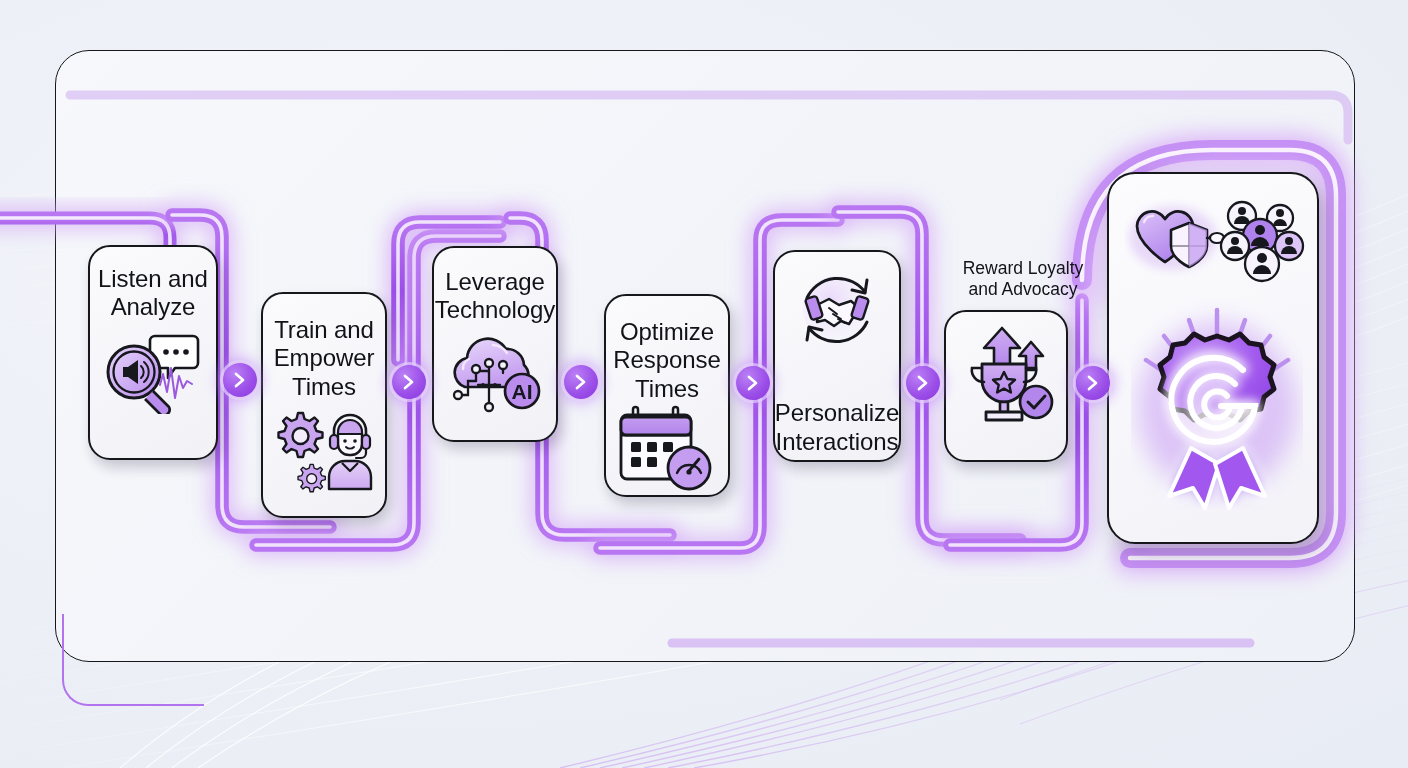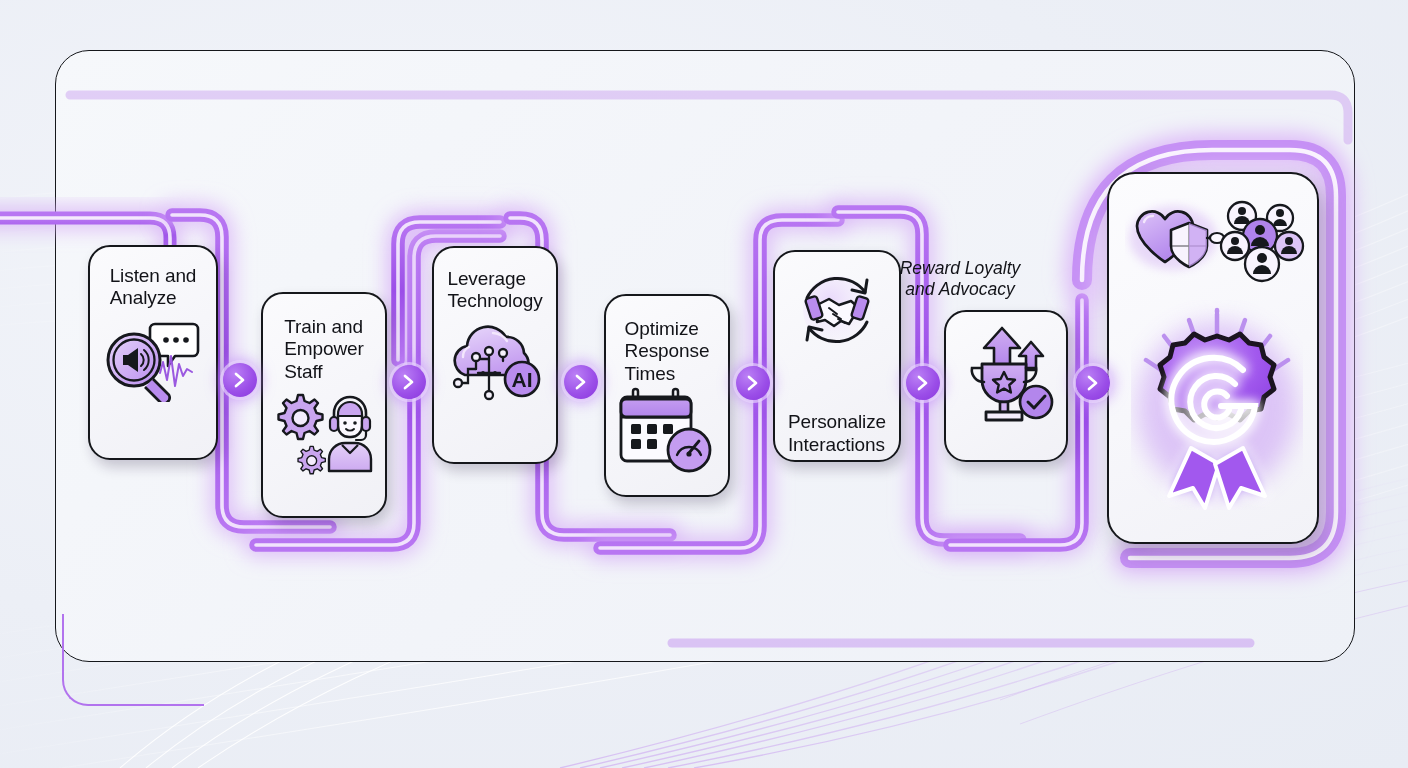--- a/index.html
+++ b/index.html
@@ -65,23 +65,24 @@
     border: 2.2px solid #15171b;
     border-radius: 22px;
     box-shadow: 4px 7px 13px rgba(30, 20, 60, .22);
     box-sizing: border-box;
     display: flex;
     flex-direction: column;
     align-items: center;
     z-index: 6;
   }
   .card-title {
-    font-size: 19px;
+    font-size: 24px;
     line-height: 1.18;
     color: #121318;
+    text-align: center;
     font-weight: 400;
     letter-spacing: -.1px;
     white-space: pre-line;
   }
   .card-icon {
     display: flex;
     justify-content: center;
     flex: 1;
   }
 
@@ -311,21 +312,21 @@
         <path d="M24,45 v10 h5 l10,7 v-24 l-10,7 z" fill="#16181d"></path>
         <path d="M42,44 a8,8 0 0 1 0,12" fill="none" stroke="#16181d" stroke-width="2" stroke-linecap="round"></path>
         <path d="M45,40 a13,13 0 0 1 0,20" fill="none" stroke="#16181d" stroke-width="2" stroke-linecap="round"></path>
       </svg>
     </div>
   </div>
 
   <div class="card" style="left:261px; top:292px; width:126px; height:226px; padding:22px 7px 10px;">
     <div class="card-title">Train and
 Empower
-Staff</div>
+Times</div>
     <div class="card-icon">
       <svg width="104" height="92" viewBox="0 0 104 92">
         <defs>
           <linearGradient id="g2" x1="0" y1="0" x2="0" y2="1">
             <stop offset="0" stop-color="#e4d1f8"></stop>
               <stop offset="1" stop-color="#cdaaf1"></stop>
           </linearGradient>
         </defs>
 
         <g stroke="#16181d" stroke-width="2.4" fill="#c9a5ef" stroke-linejoin="round">
@@ -348,21 +349,21 @@
         <path d="M74,46 a5,4 0 0 0 8,0" fill="none" stroke="#16181d" stroke-width="1.9" stroke-linecap="round"></path>
 
         <path d="M62,38 v-8 a16,16 0 0 1 32,0 v8" fill="none" stroke="#16181d" stroke-width="2.6"></path>
         <rect x="58" y="34" width="8" height="14" rx="4" fill="#c9a5ef" stroke="#16181d" stroke-width="2.2"></rect>
         <rect x="90" y="34" width="8" height="14" rx="4" fill="#c9a5ef" stroke="#16181d" stroke-width="2.2"></rect>
         <path d="M94,48 v4 a5,5 0 0 1 -5,5 h-5" fill="none" stroke="#16181d" stroke-width="2.2" stroke-linecap="round"></path>
       </svg>
     </div>
   </div>
 
-  <div class="card" style="left:432px; top:246px; width:126px; height:218px; padding:20px 7px 8px;">
+  <div class="card" style="left:432px; top:246px; width:126px; height:196px; padding:20px 7px 8px;">
     <div class="card-title">Leverage
 Technology</div>
     <div class="card-icon">
       <svg width="104" height="92" viewBox="0 0 104 92">
         <defs>
           <linearGradient id="g3" x1="0" y1="0" x2=".4" y2="1">
             <stop offset="0" stop-color="#e8d8fb"></stop>
               <stop offset="1" stop-color="#c49cf0"></stop>
           </linearGradient>
         </defs>
@@ -449,21 +450,21 @@
         <path d="M22,78 l2,-13 l13,3" fill="none" stroke="#16181d" stroke-width="3" stroke-linecap="round" stroke-linejoin="round"></path>
 
         <path d="M34,42 l10,-5 l10,6 l12,-4 l8,7 l-10,16 l-8,-3 l-7,5 l-9,-6 l-8,2 z" fill="#fbf9ff" stroke="#16181d" stroke-width="2.5" stroke-linejoin="round"></path>
         <path d="M44,46 l8,6 M48,52 l8,5 M53,57 l7,4" fill="none" stroke="#16181d" stroke-width="2" stroke-linecap="round"></path>
         <rect x="23" y="35" width="12" height="22" rx="3" transform="rotate(-18 29 46)" fill="#b98cee" stroke="#16181d" stroke-width="2.4"></rect>
         <rect x="69" y="35" width="12" height="22" rx="3" transform="rotate(18 75 46)" fill="#b98cee" stroke="#16181d" stroke-width="2.4"></rect>
       </svg>
     </div>
   </div>
 
-  <div class="outside-label" style="left:870px; top:258px; width:180px;font-style:italic;">Reward Loyalty
+  <div class="outside-label" style="left:933px; top:258px; width:180px;">Reward Loyalty
 and Advocacy</div>
   <div class="card" style="left:944px; top:310px; width:124px; height:152px; padding:8px;">
     <div class="card-icon">
       <svg width="100" height="108" viewBox="0 0 100 108">
         <defs>
           <linearGradient id="g6" x1="0" y1="0" x2="0" y2="1">
             <stop offset="0" stop-color="#d0aef2"></stop>
               <stop offset="1" stop-color="#b386ec"></stop>
           </linearGradient>
         </defs>

